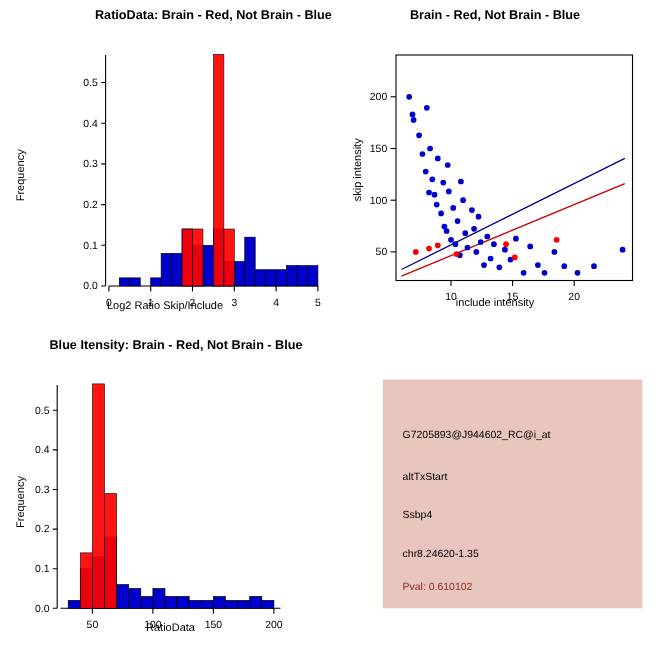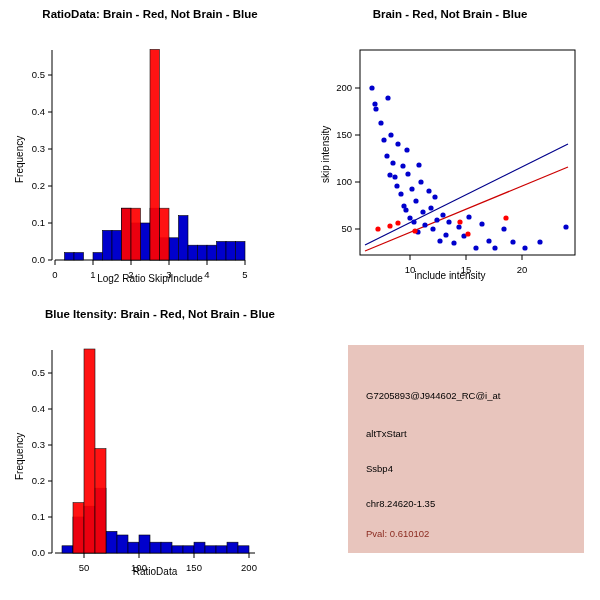--- a/index.html
+++ b/index.html
@@ -12,21 +12,21 @@
   svg{display:block;}
   .infobox{background:#e8c5bd;}
   .infotext{font-size:9.5px;color:#000;}
   .pval{font-size:9.5px;color:#8b2b20;}
 </style>
 </head>
 <body>
 
 <div id="root">
 
-  <div class="panel" style="left:0;top:8px;width:300px;height:290px;">
+  <div class="panel" style="left:0;top:8px;width:300px;height:290px;padding-left:44px;">
     <div class="ptitle" style="width:300px;">RatioData: Brain - Red, Not Brain - Blue</div>
     <svg width="300" height="270" viewBox="0 0 300 270">
 
       <line x1="52" y1="30" x2="52" y2="240" stroke="#000" stroke-width="1"></line>
       <line x1="52" y1="240" x2="48" y2="240" stroke="#000"></line>
       <line x1="52" y1="203" x2="48" y2="203" stroke="#000"></line>
       <line x1="52" y1="166" x2="48" y2="166" stroke="#000"></line>
       <line x1="52" y1="129" x2="48" y2="129" stroke="#000"></line>
       <line x1="52" y1="92" x2="48" y2="92" stroke="#000"></line>
       <line x1="52" y1="55" x2="48" y2="55" stroke="#000"></line>

